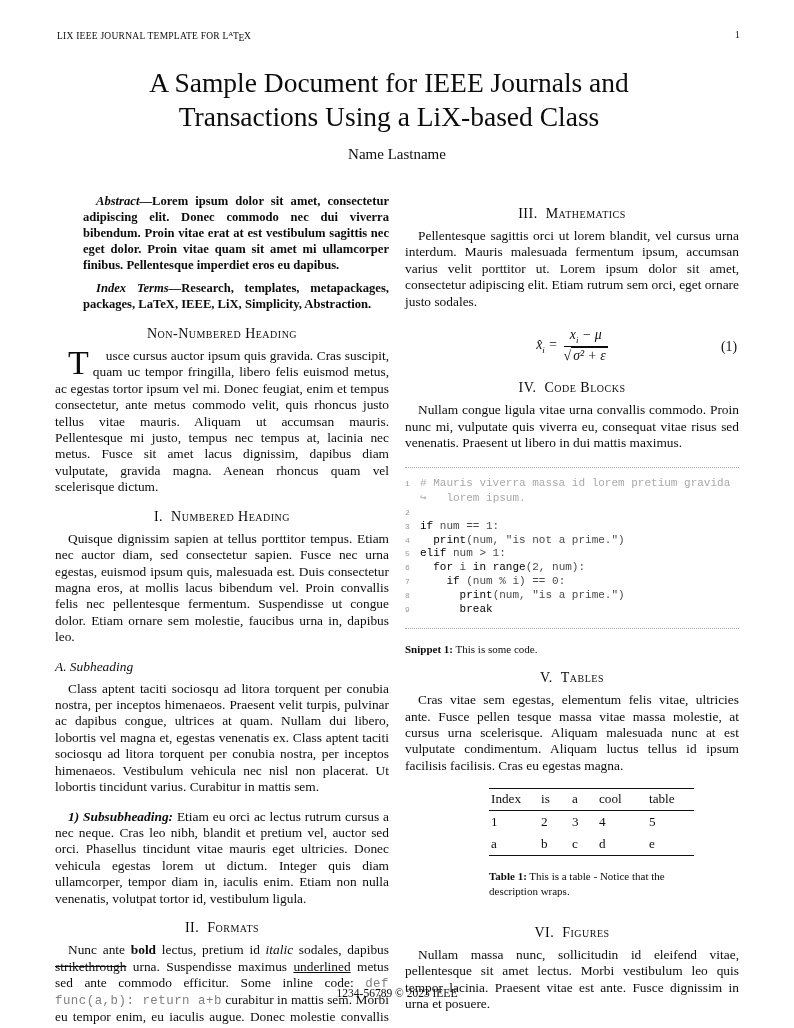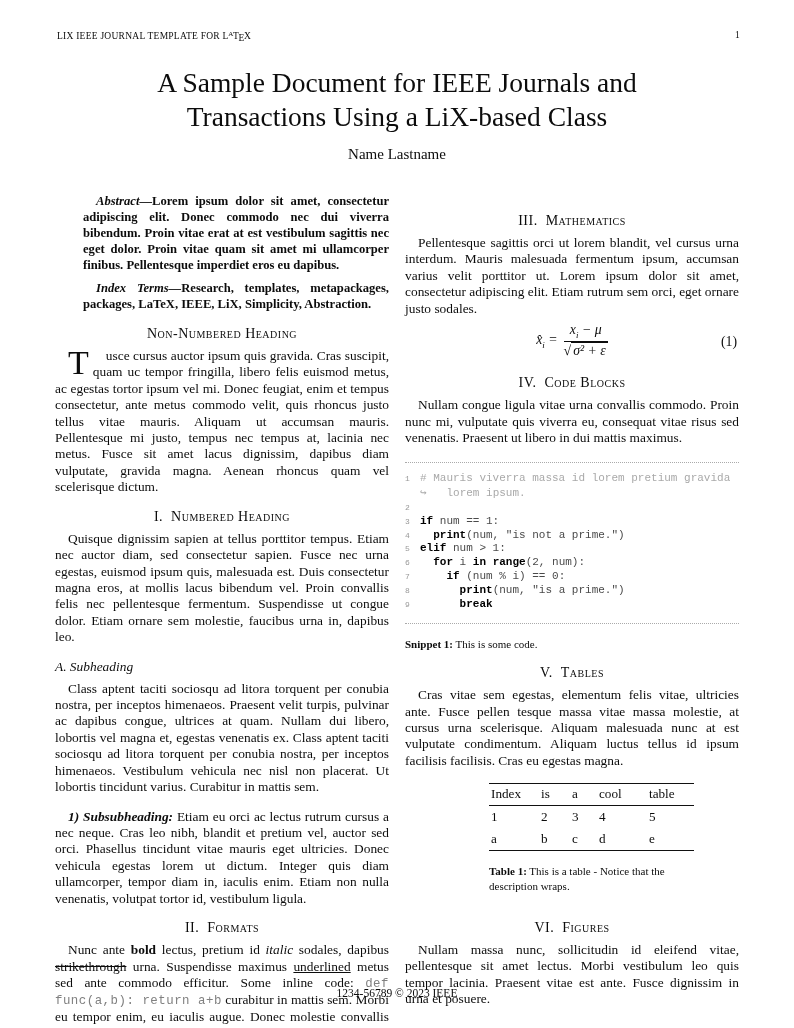--- a/index.html
+++ b/index.html
@@ -13,21 +13,21 @@
   
   .runhead {
     position:absolute; top:30px; left:57px; right:54px;
     display:flex; justify-content:space-between;
     font-size:9.5px; letter-spacing:0.25px;
   }
   .latex-logo .lA { font-size:7px; vertical-align:2.5px; margin:0 -0.5px; }
   .latex-logo .lE { font-size:9.5px; vertical-align:-2px; margin:0 -0.5px; }
   
   .title {
-    position:absolute; top:66px; left:97px; width:600px;
+    position:absolute; top:66px; left:89px; width:600px;
     text-align:center; font-size:27.5px; line-height:1.22; font-weight:normal;
   }
   .author { position:absolute; top:146px; left:0; width:100%; text-align:center; font-size:15px; }
   
   .columns {
     position:absolute; top:194px; left:55px; width:684px;
     display:flex; gap:16px;
   }
   .col { width:334px; }
   p.body {
@@ -50,21 +50,21 @@
   }
   .nodent { text-indent:0; }
   .seg-plain {}
   .seg-bold { font-weight:bold; }
   .seg-italic { font-style:italic; }
   .seg-strike { text-decoration:line-through; }
   .seg-underline { text-decoration:underline;margin-top:20px; }
   .seg-code { font-family:"Liberation Mono", monospace; color:#808080; font-size:12.4px; letter-spacing:0.5px; }
   
   .equation {
-    position:relative; margin:5px 0 6px; text-align:center;
+    position:relative; margin:17px 0 6px; text-align:center;
     font-size:13.8px; min-height:40px;
   }
   .eq-body { font-style:italic; display:inline-block; vertical-align:middle; }
   .eq-lhs { margin-right:6px; }
   .frac { display:inline-block; text-align:center; vertical-align:middle; }
   .fnum { display:block; border-bottom:1px solid #0c0c0c; padding:0 5px 1px; }
   .fden { display:block; padding-top:1px; }
   .radicand { border-top:1px solid #0c0c0c; padding:0 2px; }
   .eq-tag { position:absolute; right:2px; top:50%; transform:translateY(-50%); font-style:normal; }
   sub { font-size:9px; }
@@ -72,21 +72,21 @@
   .codeblock {
     margin-top:16px; padding:9px 0 12px;
     border-top:1px dotted #aaaaaa; border-bottom:1px dotted #aaaaaa;
     font-family:"Liberation Mono", monospace; font-size:11px; line-height:13.8px;
     color:#4a4a4a;
   }
   .code-row { white-space:pre; min-height:13.8px; }
   .lineno { display:inline-block; width:15px; color:#999999; font-size:8px; text-align:left; }
   .cs-comment { color:#a9a9a9; }
   .cs-arrow { color:#a9a9a9; font-family:"DejaVu Sans Mono", monospace; }
-  .cs-kw { color:#000000; font-weight:bold; }
+  .cs-kw { color:#000000; font-weight:normal; }
   .cs-plain { color:#4a4a4a; }
   .snippet-caption, .table-caption {
     font-size:11px; line-height:1.35; margin-top:13px;
   }
   .cap-label { font-weight:bold; }
   
   table.booktab {
     margin:14px auto 0 84px; border-collapse:collapse;
     font-size:13.2px;
     border-top:1.4px solid #111; border-bottom:1.4px solid #111;
@@ -139,21 +139,21 @@
       <h3 class="subsec">A. Subheading</h3>
       <p class="body">Class aptent taciti sociosqu ad litora torquent per conubia nostra, per inceptos himenaeos. Praesent velit turpis, pulvinar ac dapibus congue, ultrices at quam. Nullam dui libero, lobortis vel magna et, egestas venenatis ex. Class aptent taciti sociosqu ad litora torquent per conubia nostra, per inceptos himenaeos. Vestibulum vehicula nec nisl non placerat. Ut lobortis tincidunt varius. Curabitur in mattis sem.</p>
 
       <p class="body" style="margin-top:13px;"><span class="subsub-label">1) Subsubheading:</span><span> Etiam eu orci ac lectus rutrum cursus a nec neque. Cras leo nibh, blandit et pretium vel, auctor sed orci. Phasellus tincidunt vitae mauris eget ultricies. Donec vehicula egestas lorem ut dictum. Integer quis diam ullamcorper, tempor diam in, iaculis enim. Etiam non nulla venenatis, volutpat tortor id, vestibulum ligula.</span></p>
 
       <h2 class="sec"><span class="secnum">II.</span><span>Formats</span></h2>
       <p class="body"><span id="formats-segments"><span class="seg-plain">Nunc ante </span><span class="seg-bold">bold</span><span class="seg-plain"> lectus, pretium id </span><span class="seg-italic">italic</span><span class="seg-plain"> sodales, dapibus </span><span class="seg-strike">strikethrough</span><span class="seg-plain"> urna. Suspendisse maximus </span><span class="seg-underline">underlined</span><span class="seg-plain"> metus sed ante commodo efficitur. Some inline code: </span><span class="seg-code">def func(a,b): return a+b</span><span class="seg-plain"> curabitur in mattis sem. Morbi eu tempor enim, eu iaculis augue. Donec molestie convallis enim eu consequat.</span></span></p>
     </div>
 
     <div class="col">
-      <h2 class="sec" style="margin-top:19px;"><span class="secnum">III.</span><span>Mathematics</span></h2>
+      <h2 class="sec" style="margin-top:12px;"><span class="secnum">III.</span><span>Mathematics</span></h2>
       <p class="body">Pellentesque sagittis orci ut lorem blandit, vel cursus urna interdum. Mauris malesuada fermentum ipsum, accumsan varius velit porttitor ut. Lorem ipsum dolor sit amet, consectetur adipiscing elit. Etiam rutrum sem orci, eget ornare justo sodales.</p>
 
       <div class="equation">
         <span class="eq-body">
           <span class="eq-lhs"><span>x̂</span><sub>i</sub> <span>=</span></span><span class="frac"><span class="fnum"><span>x</span><sub>i</sub><span> − μ</span></span><span class="fden"><span class="sqrt">√</span><span class="radicand">σ² + ε</span></span></span>
         </span>
         <span class="eq-tag">(1)</span>
       </div>
 
       <h2 class="sec"><span class="secnum">IV.</span><span>Code Blocks</span></h2>

